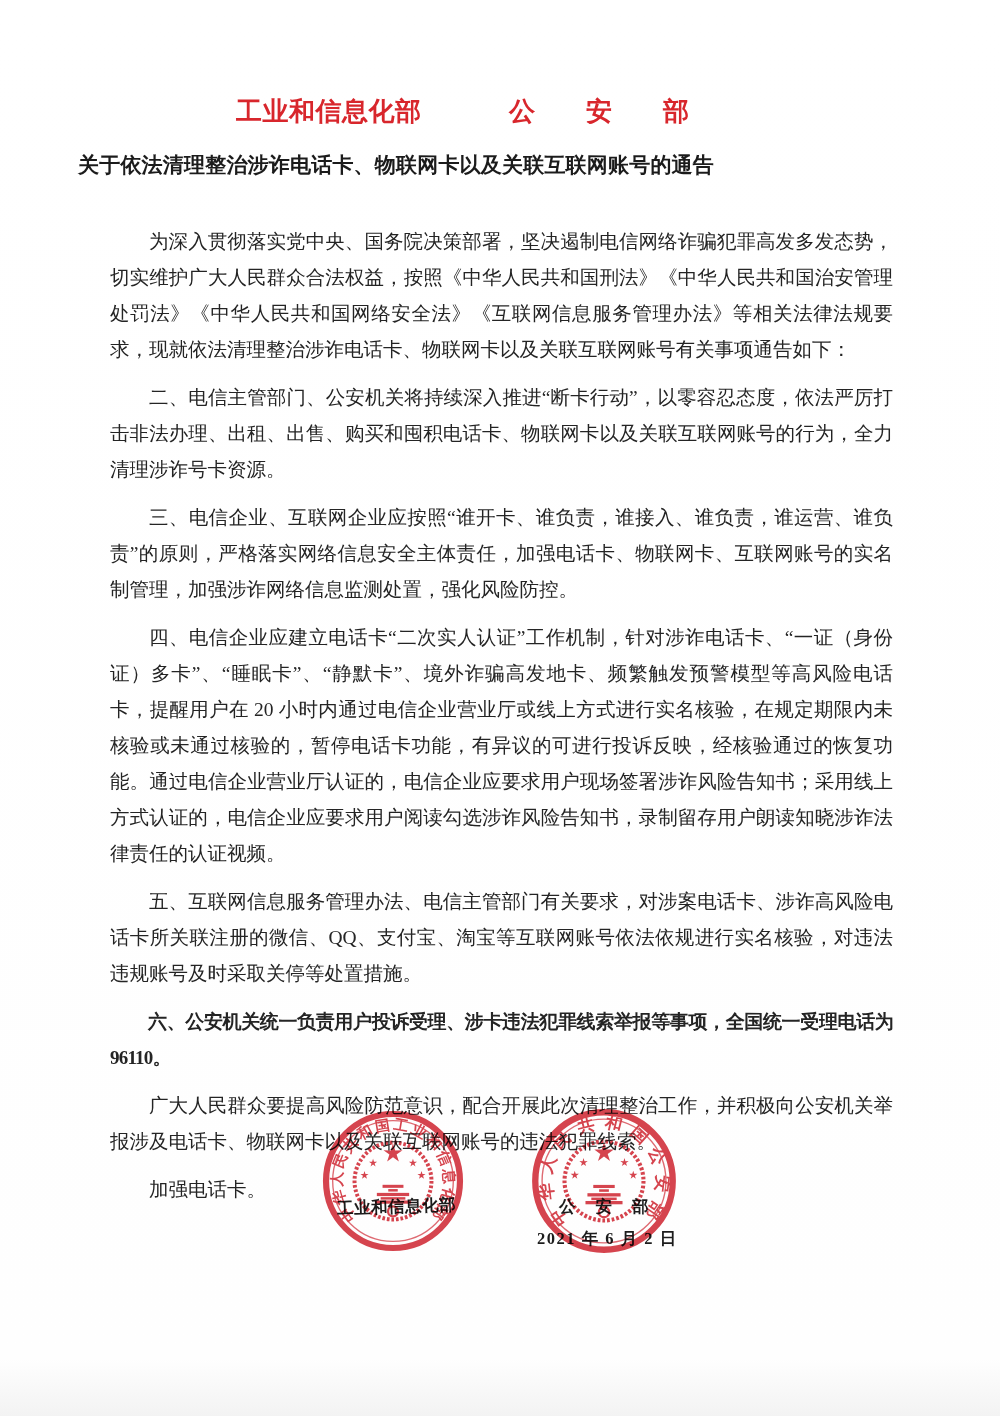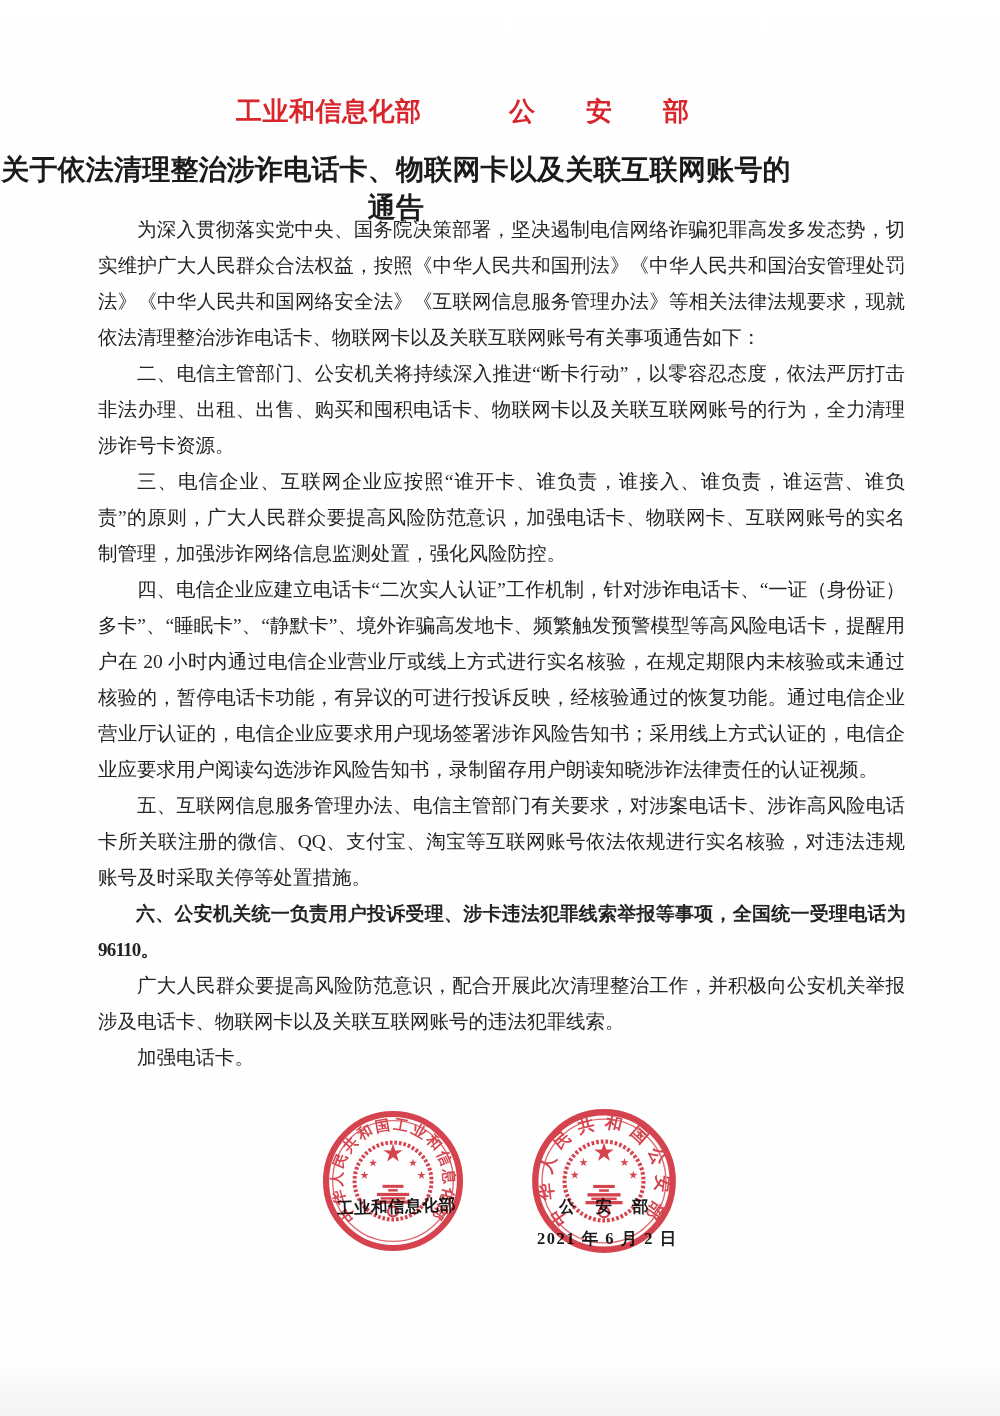--- a/index.html
+++ b/index.html
@@ -24,31 +24,31 @@
   }
   .ministry-right{
     position:absolute;left:509px;top:0;
     color:var(--title-red);
     font-size:26px;font-weight:bold;letter-spacing:51px;
     white-space:nowrap;
   }
   .subtitle{
     position:absolute;top:151px;left:0;width:792px;
     text-align:center;
-    font-size:28px;font-weight:bold;color:#1b1b1b;
+    font-size:21px;font-weight:bold;color:#1b1b1b;
     letter-spacing:0.2px;
   }
   
   .doc-body{
     position:absolute;top:212px;left:98px;width:807px;
     font-size:19.5px;line-height:36px;color:#242424;
     text-align:justify;
   }
   .doc-body p{
-    margin:0;text-indent:2em;
+    margin:12px;text-indent:2em;
   }
   .doc-body p.compressed{
     font-size:19px;letter-spacing:-0.8px;font-weight:bold;
   }
   
   .seal-area{position:absolute;inset:0;}
   .seal-overlay{
     position:absolute;color:#1c1c1c;font-size:16.5px;font-weight:bold;
     white-space:nowrap;z-index:1;
   }
@@ -76,21 +76,21 @@
   <div class="title-row">
     <span class="ministry-left">工业和信息化部</span>
     <span class="ministry-right">公安部</span>
   </div>
 
   <div class="subtitle">关于依法清理整治涉诈电话卡、物联网卡以及关联互联网账号的通告</div>
 
   <div class="doc-body">
     <p>为深入贯彻落实党中央、国务院决策部署，坚决遏制电信网络诈骗犯罪高发多发态势，切实维护广大人民群众合法权益，按照《中华人民共和国刑法》《中华人民共和国治安管理处罚法》《中华人民共和国网络安全法》《互联网信息服务管理办法》等相关法律法规要求，现就依法清理整治涉诈电话卡、物联网卡以及关联互联网账号有关事项通告如下：</p>
     <p>二、电信主管部门、公安机关将持续深入推进“断卡行动”，以零容忍态度，依法严厉打击非法办理、出租、出售、购买和囤积电话卡、物联网卡以及关联互联网账号的行为，全力清理涉诈号卡资源。</p>
-    <p>三、电信企业、互联网企业应按照“谁开卡、谁负责，谁接入、谁负责，谁运营、谁负责”的原则，广大人民群众要提高风险防范意识，加强电话卡、物联网卡、互联网账号的实名制管理，加强涉诈网络信息监测处置，强化风险防控。</p>
+    <p>三、电信企业、互联网企业应按照“谁开卡、谁负责，谁接入、谁负责，谁运营、谁负责”的原则，严格落实网络信息安全主体责任，加强电话卡、物联网卡、互联网账号的实名制管理，加强涉诈网络信息监测处置，强化风险防控。</p>
     <p>四、电信企业应建立电话卡“二次实人认证”工作机制，针对涉诈电话卡、“一证（身份证）多卡”、“睡眠卡”、“静默卡”、境外诈骗高发地卡、频繁触发预警模型等高风险电话卡，提醒用户在 20 小时内通过电信企业营业厅或线上方式进行实名核验，在规定期限内未核验或未通过核验的，暂停电话卡功能，有异议的可进行投诉反映，经核验通过的恢复功能。通过电信企业营业厅认证的，电信企业应要求用户现场签署涉诈风险告知书；采用线上方式认证的，电信企业应要求用户阅读勾选涉诈风险告知书，录制留存用户朗读知晓涉诈法律责任的认证视频。</p>
     <p>五、互联网信息服务管理办法、电信主管部门有关要求，对涉案电话卡、涉诈高风险电话卡所关联注册的微信、QQ、支付宝、淘宝等互联网账号依法依规进行实名核验，对违法违规账号及时采取关停等处置措施。</p>
     <p class="compressed">六、公安机关统一负责用户投诉受理、涉卡违法犯罪线索举报等事项，全国统一受理电话为 96110。</p>
     <p>广大人民群众要提高风险防范意识，配合开展此次清理整治工作，并积极向公安机关举报涉及电话卡、物联网卡以及关联互联网账号的违法犯罪线索。</p>
     <p>加强电话卡。</p>
   </div>
 
   <div class="seal-area">
 
     <span class="seal-overlay overlay-left">工业和信息化部</span>

